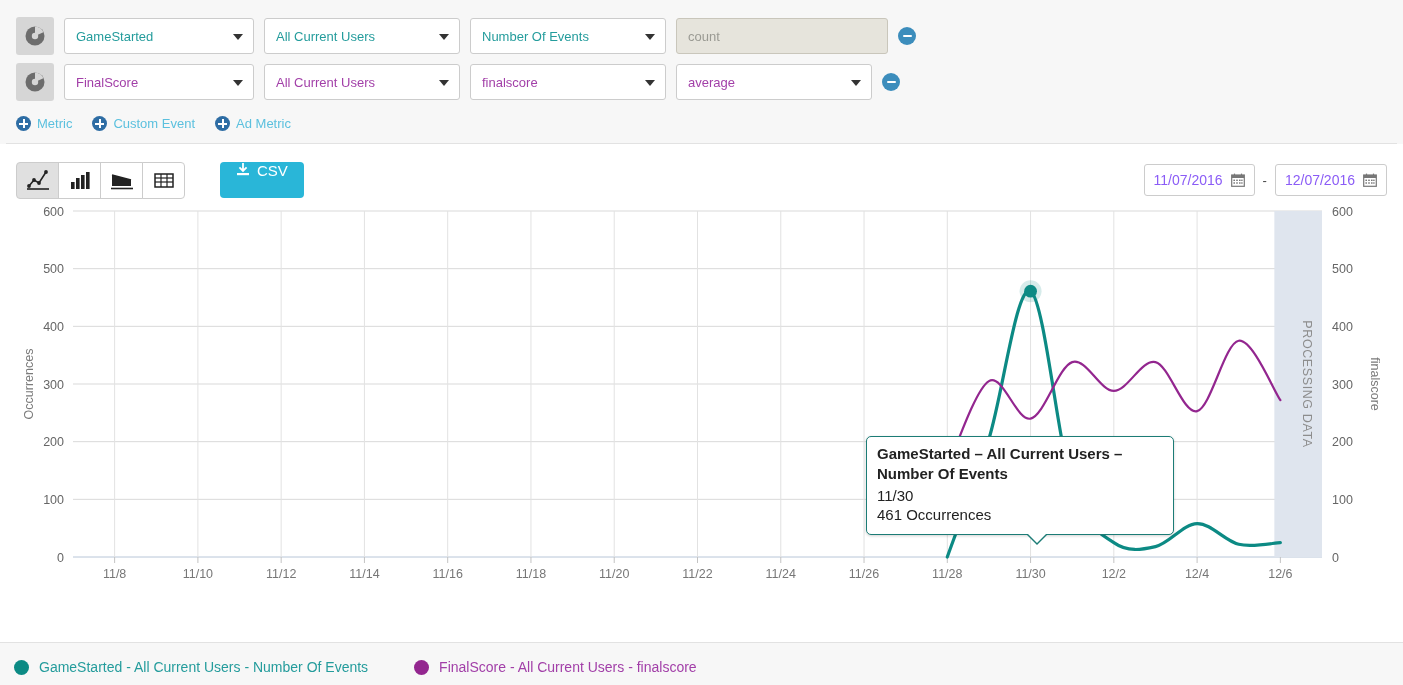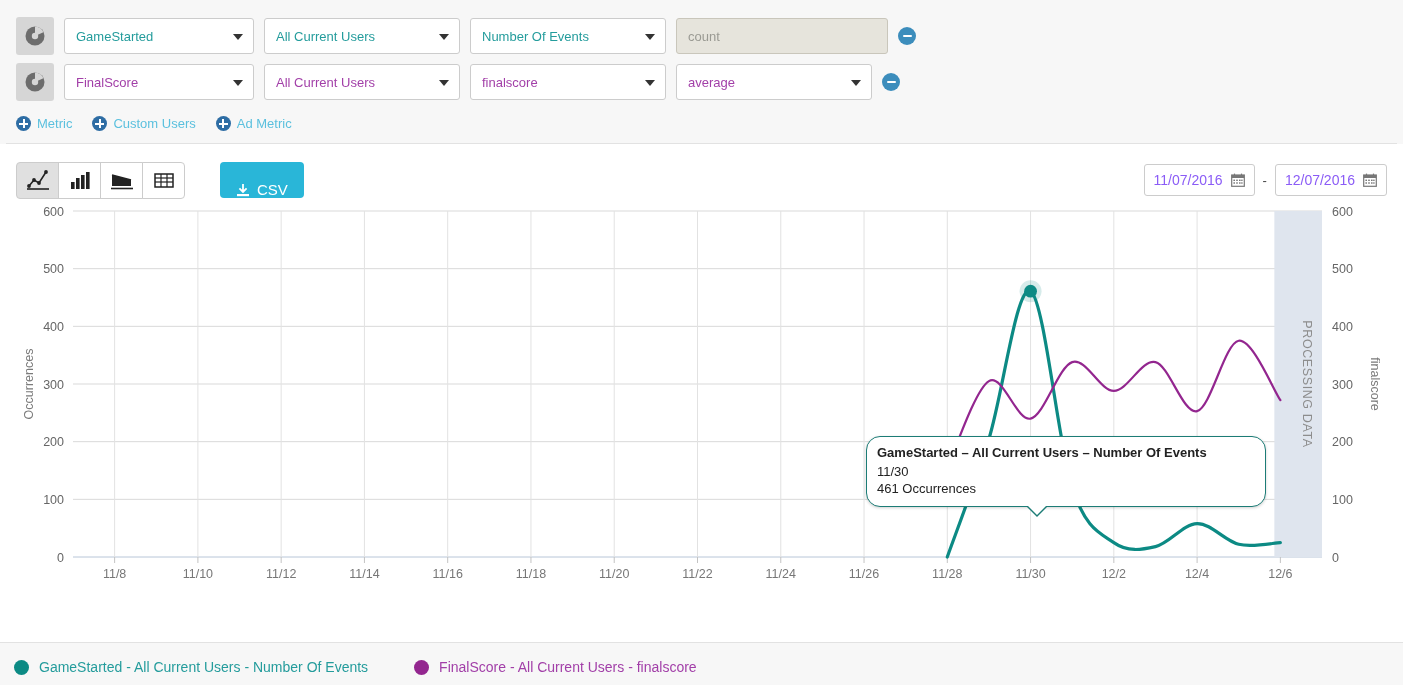--- a/index.html
+++ b/index.html
@@ -70,41 +70,41 @@
     width:43px; height:37px; border:1px solid #ccc; background:#fff;
     display:flex; align-items:center; justify-content:center; cursor:pointer;
     margin-left:-1px;
   }
   .type-btn:first-child { margin-left:0; border-radius:4px 0 0 4px; }
   .type-btn:last-child { border-radius:0 4px 4px 0; }
   .type-btn.active { background:#e0e0e0; }
   .csv-btn {
     margin-left:35px; background:#29b6d8; color:#fff; border:none;
     border-radius:4px; height:36px; padding:0 16px; font-size:15px;
-    display:flex; align-items:flex-end; gap:7px; cursor:pointer;
+    display:flex; align-items:flex-start; gap:7px; cursor:pointer;
     font-family:"Liberation Sans", sans-serif;
   }
   #date-range { margin-left:auto; display:flex; align-items:center; gap:8px; }
   .date-field {
     border:1px solid #ccc; border-radius:3px; height:32px; background:#fff;
     display:flex; align-items:center; gap:8px; padding:0 9px;
     font-size:14px; color:#8b5cf6; cursor:pointer;
   }
   .dash { color:#444; }
 
   
   #plot-wrap { position:relative; width:1403px; height:400px; }
   #plot-svg { position:absolute; left:0; top:0; }
 
   
   #tooltip {
-    position:absolute; left:866px; top:234px; width:400px;
-    background:#fff; border:1px solid #1c7c76; border-radius:14px;
+    position:absolute; left:866px; top:234px; width:308px;
+    background:#fff; border:1px solid #1c7c76; border-radius:5px;
     padding:7px 10px 9px 10px; box-shadow:0 1px 3px rgba(0,0,0,.18);
-    line-height:1.32; color:#222; font-size:13px;
+    line-height:1.32; color:#222; font-size:15px;
   }
   #tooltip .tt-title { font-weight:bold; margin-bottom:2px; }
   #tooltip .tt-arrow-outer {
     position:absolute; left:159px; bottom:-11px; width:0; height:0;
     border-left:11px solid transparent; border-right:11px solid transparent;
     border-top:11px solid #1c7c76;
   }
   #tooltip .tt-arrow-inner {
     position:absolute; left:160px; bottom:-9px; width:0; height:0;
     border-left:10px solid transparent; border-right:10px solid transparent;
@@ -180,21 +180,21 @@
   </div>
 </div>
 
 <div id="add-links">
   <div class="add-link">
     <span class="plus-circle"></span>
     <span>Metric</span>
   </div>
   <div class="add-link">
     <span class="plus-circle"></span>
-    <span>Custom Users</span>
+    <span>Custom Event</span>
   </div>
   <div class="add-link">
     <span class="plus-circle"></span>
     <span>Ad Metric</span>
   </div>
 </div>
 
 <hr class="divider">
 
 <div id="chart-card">

